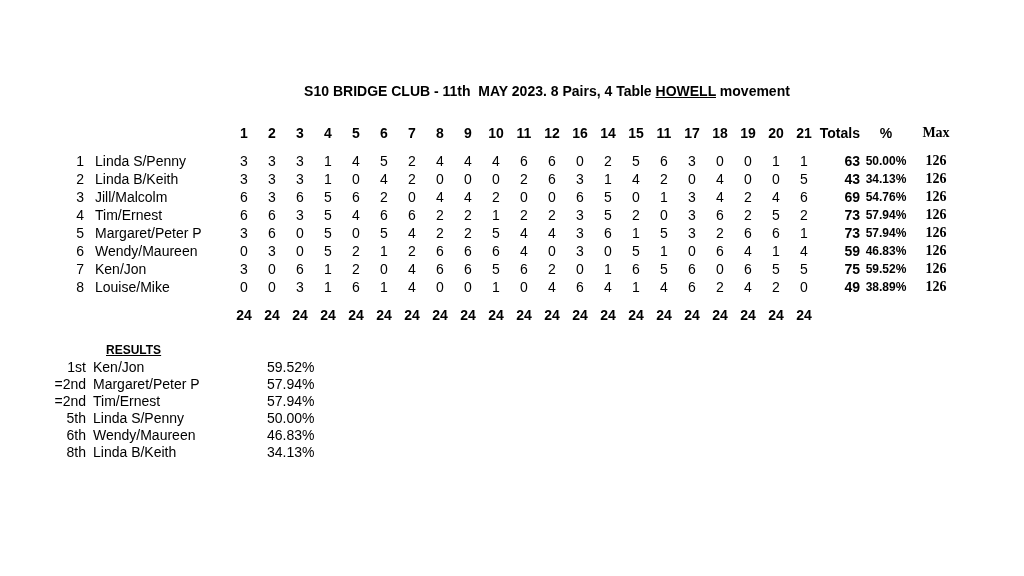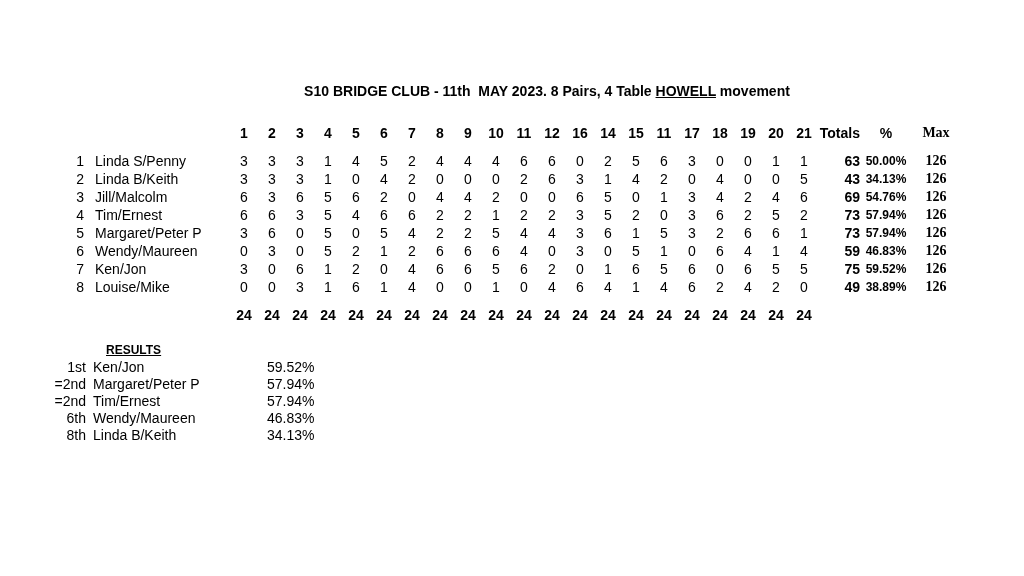--- a/index.html
+++ b/index.html
@@ -388,20 +388,25 @@
             <td class="r-rank">=2nd</td>
             <td class="r-name">Margaret/Peter P</td>
             <td class="r-pct">57.94%</td>
           </tr>
           <tr>
             <td class="r-rank">=2nd</td>
             <td class="r-name">Tim/Ernest</td>
             <td class="r-pct">57.94%</td>
           </tr>
           <tr>
+            <td class="r-rank">5th</td>
+            <td class="r-name">Linda S/Penny</td>
+            <td class="r-pct">50.00%</td>
+          </tr>
+          <tr>
             <td class="r-rank">6th</td>
             <td class="r-name">Wendy/Maureen</td>
             <td class="r-pct">46.83%</td>
           </tr>
           <tr>
             <td class="r-rank">8th</td>
             <td class="r-name">Linda B/Keith</td>
             <td class="r-pct">34.13%</td>
           </tr>
         </tbody>

